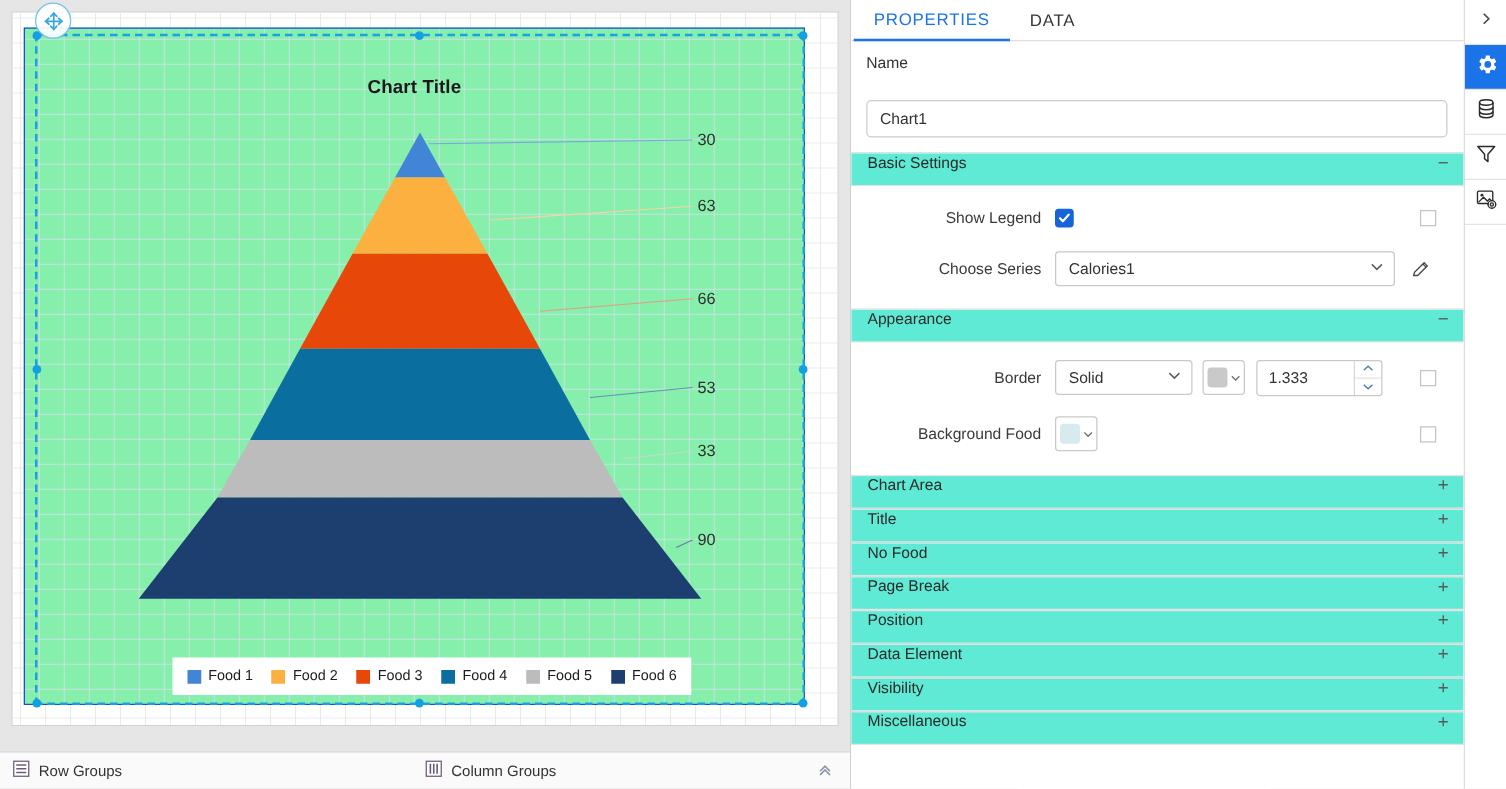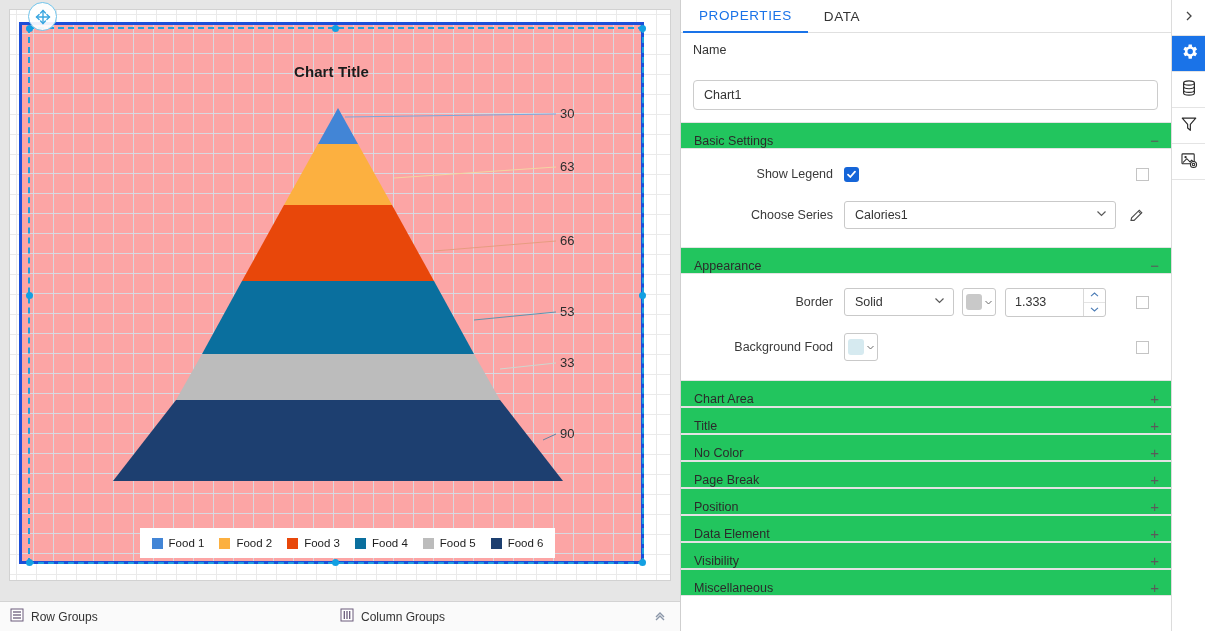--- a/index.html
+++ b/index.html
@@ -35,22 +35,22 @@
       linear-gradient(to bottom, #eaeaea 1px, transparent 1px);
     background-size: 20px 20px;
     background-position: 6px 4px;
   }
 
   
   #chart-body {
     position: absolute;
     left: 9px; top: 12px;
     width: 625px; height: 542px;
-    background: #fca5a5;
-    border: 3px solid #1d4ed8;
+    background: #86efac;
+    border: 1px solid #1d4ed8;
     overflow: hidden;
   }
   #chart-grid {
     position: absolute; inset: 0;
     background-image:
       linear-gradient(to right, rgba(210,225,233,.85) 1px, transparent 1px),
       linear-gradient(to bottom, rgba(210,225,233,.85) 1px, transparent 1px);
     background-size: 20px 20px;
     background-position: 11px 8px;
   }
@@ -163,24 +163,24 @@
     width: 465px; height: 30px;
     border: 1px solid #ccc; border-radius: 4px;
     font-size: 12.5px; color: #333;
     padding: 0 10px;
     background: #fff;
     font-family: "Liberation Sans", sans-serif;
   }
 
   .section-header {
     height: 27px;
-    background: #22c55e;
+    background: #5eead4;
     border-top: 1px solid #e3e3e3;
     border-bottom: 1px solid #e3e3e3;
-    display: flex; align-items: flex-end; justify-content: space-between;
+    display: flex; align-items: flex-start; justify-content: space-between;
     padding: 0 12px 0 13px;
     font-size: 12.5px; color: #2b2b2b;
   }
   .section-header .sign { color: #5a5a5a; font-size: 15px; line-height: 1; }
 
   .section-body { background: #fff; padding: 6px 0 10px 0; }
   .prop-row {
     display: flex; align-items: center;
     height: 38px;
     padding-left: 0;
@@ -476,21 +476,21 @@
 
       <div class="section-header">
         <span>Chart Area</span>
         <span class="sign">+</span>
       </div>
       <div class="section-header">
         <span>Title</span>
         <span class="sign">+</span>
       </div>
       <div class="section-header">
-        <span>No Color</span>
+        <span>No Food</span>
         <span class="sign">+</span>
       </div>
       <div class="section-header">
         <span>Page Break</span>
         <span class="sign">+</span>
       </div>
       <div class="section-header">
         <span>Position</span>
         <span class="sign">+</span>
       </div>

